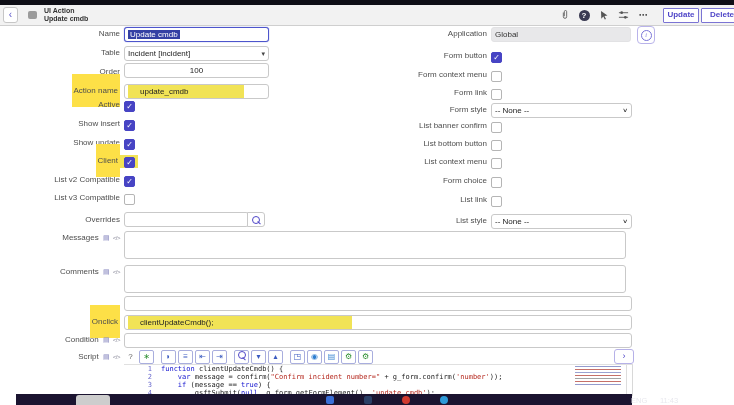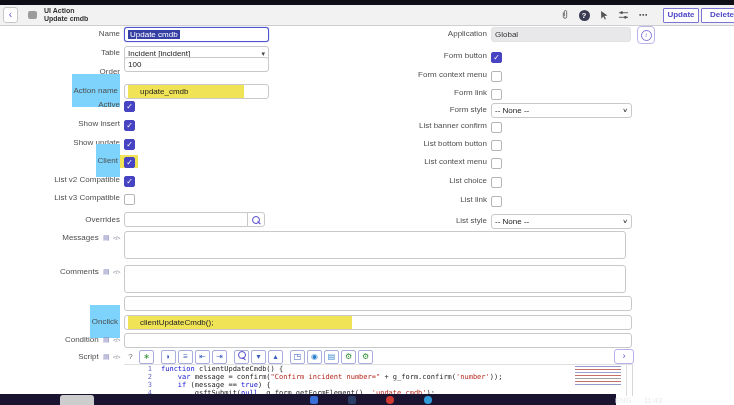--- a/index.html
+++ b/index.html
@@ -31,21 +31,21 @@
   .focus{border-color:#4d55cc;box-shadow:0 0 1px #4d55cc}
   .selval{background:#3440a4;color:#fff;padding:0 2px}
   .sel{display:flex;justify-content:space-between;align-items:center}
   .arr{color:#444;font-size:7px;margin-left:4px}
   .chev{color:#333;font-size:8px;transform:scaleY(.7)}
   .ro{background:#e8e8ea;border-color:#e2e2e4;color:#333}
   .ta{left:124px;width:500px;height:26px;background:#fff;border:1px solid #c9c9c9;border-radius:3px}
   .cb{width:9px;height:9px;border:1px solid #b5b5b5;border-radius:2px;background:#fff;font-size:8px;
       line-height:9px;text-align:center;cursor:pointer}
   .cb.on{background:#4744c4;border-color:#4744c4;color:#fff}
-  .hl{background:#7dd3fc;padding:12px 2px}
+  .hl{background:#fde047;padding:12px 2px}
   .fillhl{background:#f1e356;display:inline-block;height:13px;line-height:13px;padding:0 12px}
   .cbband{background:#f1e356}
   .refbtn{left:247px;width:16px;height:13px;border:1px solid #c9c9c9;border-radius:0 3px 3px 0;background:#fff;
           display:flex;align-items:center;justify-content:center;cursor:pointer}
   .mag{display:inline-block;width:6px;height:6px;border:1px solid #4f46c8;border-radius:50%;position:relative}
   .mag::after{content:"";position:absolute;left:4.5px;top:4.5px;width:3.5px;height:1.2px;background:#4f46c8;
               transform:rotate(45deg);transform-origin:0 0}
   .infobtn{left:637px;top:26px;width:16px;height:16px;border:1px solid #b9b3ea;border-radius:4px;background:#fff;
            display:flex;align-items:center;justify-content:center;cursor:pointer}
   .inficon{width:9px;height:9px;border:1px solid #7a74d8;border-radius:50%;color:#7a74d8;font-size:6px;
@@ -66,21 +66,21 @@
   .cl{display:flex;line-height:8px;height:8px;white-space:pre}
   .ln{width:28px;text-align:right;color:#6a6acd;flex:none}
   .ct{margin-left:9px}
   .k{color:#1212cf}.s{color:#b5281e}.p{color:#222}
   .minimap{left:451px;top:1px;width:46px;height:27px;opacity:.9;background:
     linear-gradient(180deg,#8890c8 0 1px,transparent 1px 3px,#c06058 3px 4px,transparent 4px 6px,
     #9098cc 6px 7px,transparent 7px 9px,#c06058 9px 10px,transparent 10px 12px,#999 12px 13px,
     transparent 13px 15px,#c06058 15px 16px,transparent 16px 18px,#8890c8 18px 19px,transparent 19px 27px)}
   .vscroll{left:502px;top:0;width:1px;height:31px;background:#ddd}
   
-  .taskbar{left:0;top:394px;width:616px;height:11px;background:#1b1430;z-index:9}
+  .taskbar{left:16px;top:394px;width:616px;height:11px;background:#1b1430;z-index:9}
   .tbitem{left:60px;top:1px;width:34px;height:10px;background:#cdcdcd;border-radius:3px 3px 0 0;cursor:pointer}
   .tbic{top:2px;width:8px;height:8px;border-radius:2px;filter:blur(.6px);cursor:pointer}
   .tbtext{top:2px;color:#e8e8ee;font-size:7.5px;line-height:9px}
 </style>
 </head>
 <body>
 
 <div class="abs topstrip"></div>
 
 <div class="abs header">
@@ -123,21 +123,21 @@
   <span class="selval">Update cmdb</span>
 </div>
 
 <div class="abs lab ll" style="top:48px">Table</div>
 <div class="abs inp lw sel" style="top:46px">
   <span>Incident [incident]</span>
   <span class="arr">▾</span>
 </div>
 
 <div class="abs lab ll" style="top:67px">Order</div>
-<div class="abs inp lw" style="top:57px;text-align:left">100</div>
+<div class="abs inp lw" style="top:63px;text-align:center">100</div>
 
 <div class="abs lab ll" style="top:86px">
   <span class="hl">Action name</span>
 </div>
 <div class="abs inp lw" style="top:84px">
   <span class="fillhl" style="min-width:92px">update_cmdb</span>
 </div>
 
 <div class="abs lab ll" style="top:100px">Active</div>
 <div class="abs cb on" style="left:124px;top:101px">✓</div>
@@ -256,21 +256,21 @@
 
 <div class="abs lab rl" style="top:121px">List banner confirm</div>
 <div class="abs cb" style="left:491px;top:122px"></div>
 
 <div class="abs lab rl" style="top:139px">List bottom button</div>
 <div class="abs cb" style="left:491px;top:140px"></div>
 
 <div class="abs lab rl" style="top:157px">List context menu</div>
 <div class="abs cb" style="left:491px;top:158px"></div>
 
-<div class="abs lab rl" style="top:176px">List choice</div>
+<div class="abs lab rl" style="top:176px">Form choice</div>
 <div class="abs cb" style="left:491px;top:177px"></div>
 
 <div class="abs lab rl" style="top:195px">List link</div>
 <div class="abs cb" style="left:491px;top:196px"></div>
 
 <div class="abs lab rl" style="top:216px">List style</div>
 <div class="abs inp sel" style="left:491px;top:214px;width:133px">
   <span>-- None --</span>
   <span class="arr chev">∨</span>
 </div>

